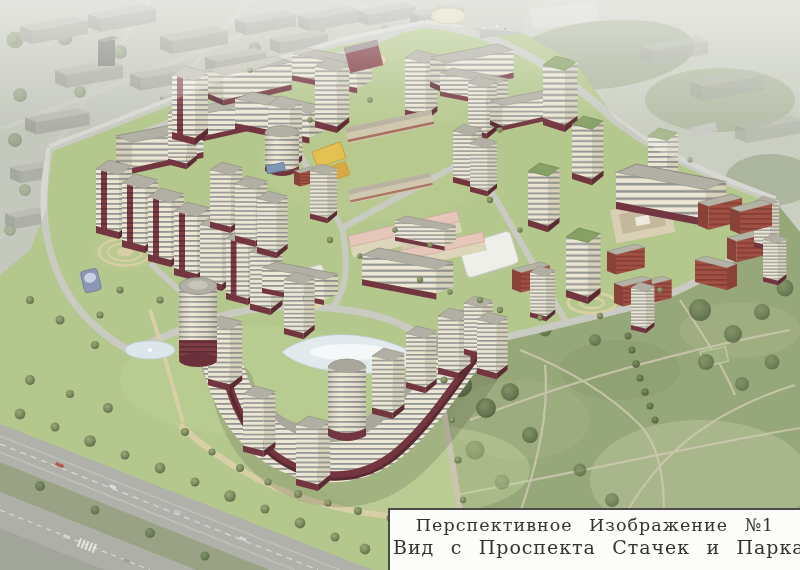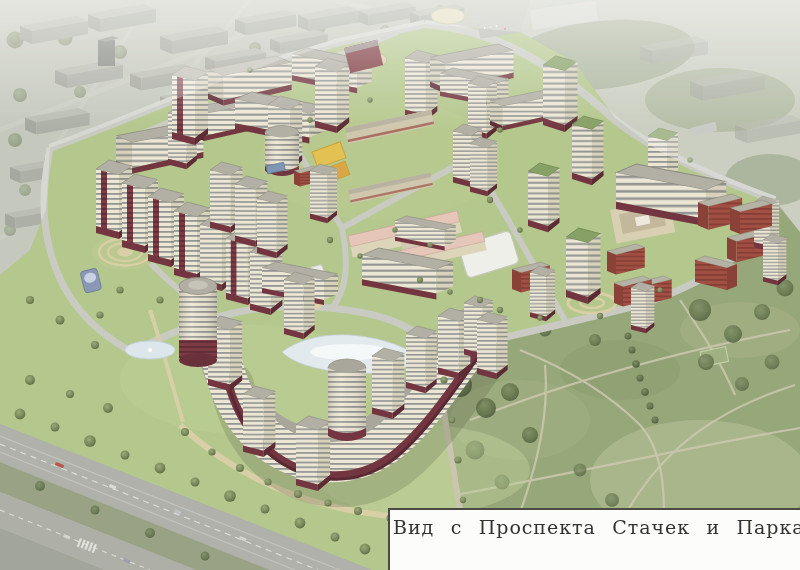--- a/index.html
+++ b/index.html
@@ -535,15 +535,16 @@
   </g>
 </g>
 
 <rect x="0" y="0" width="800" height="130" fill="url(#hazeTop)"></rect>
 <polygon points="0,0 530,0 520,32 425,24 340,42 280,60 220,82 160,105 110,125 50,148 46,210 30,250 0,275" fill="rgba(250,250,248,.28)"></polygon>
 <polygon points="530,0 800,0 800,232 775,200 720,180 660,152 615,118 575,62 520,32" fill="rgba(250,250,248,.30)"></polygon>
 <polygon points="0,424 372,570 270,570 0,462" fill="rgba(250,250,248,.12)"></polygon>
 </svg>
 
 <div class="caption-box">
+  <div class="cap-l1">Перспективное Изображение №1</div>
   <div class="cap-l2">Вид с Проспекта Стачек и Парка “Александрино</div>
 </div>
 </div>
 
 </body></html>

